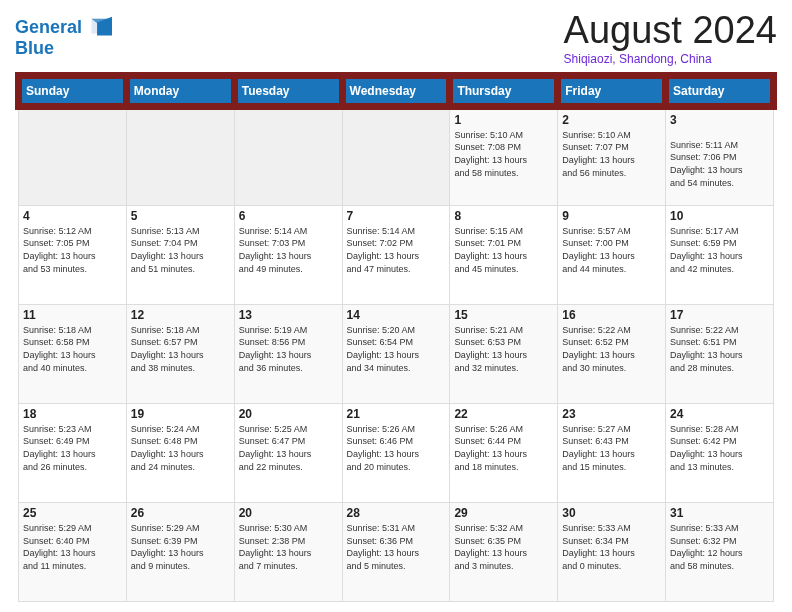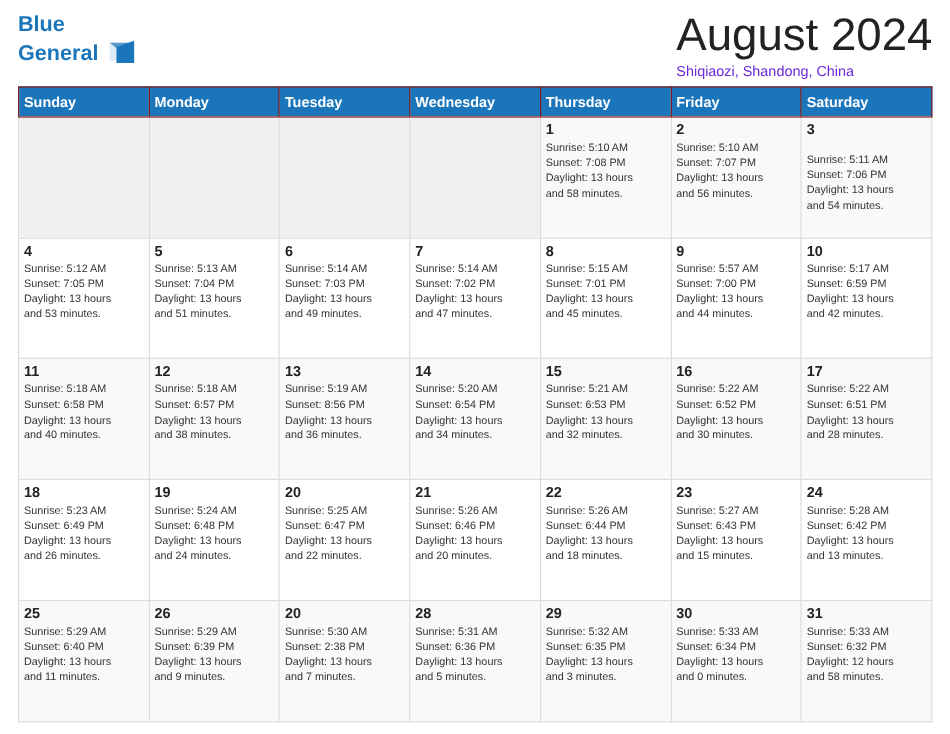--- a/index.html
+++ b/index.html
@@ -62,21 +62,21 @@
       flex: 1;
     }
     .calendar thead tr {
       background: #1a75bb;
     }
     .calendar thead th {
       color: #fff;
       font-size: 12px;
       font-weight: bold;
       padding: 5px 4px;
-      border: 1px solid #7f1d1d;
+      border: 7px solid #7f1d1d;
       text-align: left;
       width: calc(100% / 7);
       margin-top: 43px;
     }
     .calendar tbody tr {
       border-bottom: 1px solid #ccc;
     }
     .calendar tbody td {
       vertical-align: top;
       padding: 3px 4px;
@@ -108,31 +108,31 @@
       background: #f0f0f0 !important;
     }
   </style>
 </head>
 <body>
 
 <div class="page">
   <div class="header">
     <div class="logo">
       <div>
-        <div style="font-size:18px;font-weight:bold;color:#1a75bb;margin-top:-4px;">Blue</div>
         <div style="display:flex;align-items:center;">
           <span class="logo-text">
             <span>General</span>
           </span>
           <svg class="logo-icon" viewBox="0 0 30 28">
             <polygon points="8,4 28,4 28,20 8,20" fill="#1a75bb" opacity="0.15"></polygon>
             <polygon points="8,4 28,4 28,20" fill="#1a75bb" opacity="0.7"></polygon>
             <polygon points="14,8 30,2 30,22 14,22" fill="#1a75bb"></polygon>
           </svg>
         </div>
+        <div style="font-size:18px;font-weight:bold;color:#1a75bb;margin-top:-4px;">Blue</div>
       </div>
     </div>
     <div class="title-block">
       <h1>August 2024</h1>
       <h2>Shiqiaozi, Shandong, China</h2>
     </div>
   </div>
 
   <table class="calendar">
     <thead>

